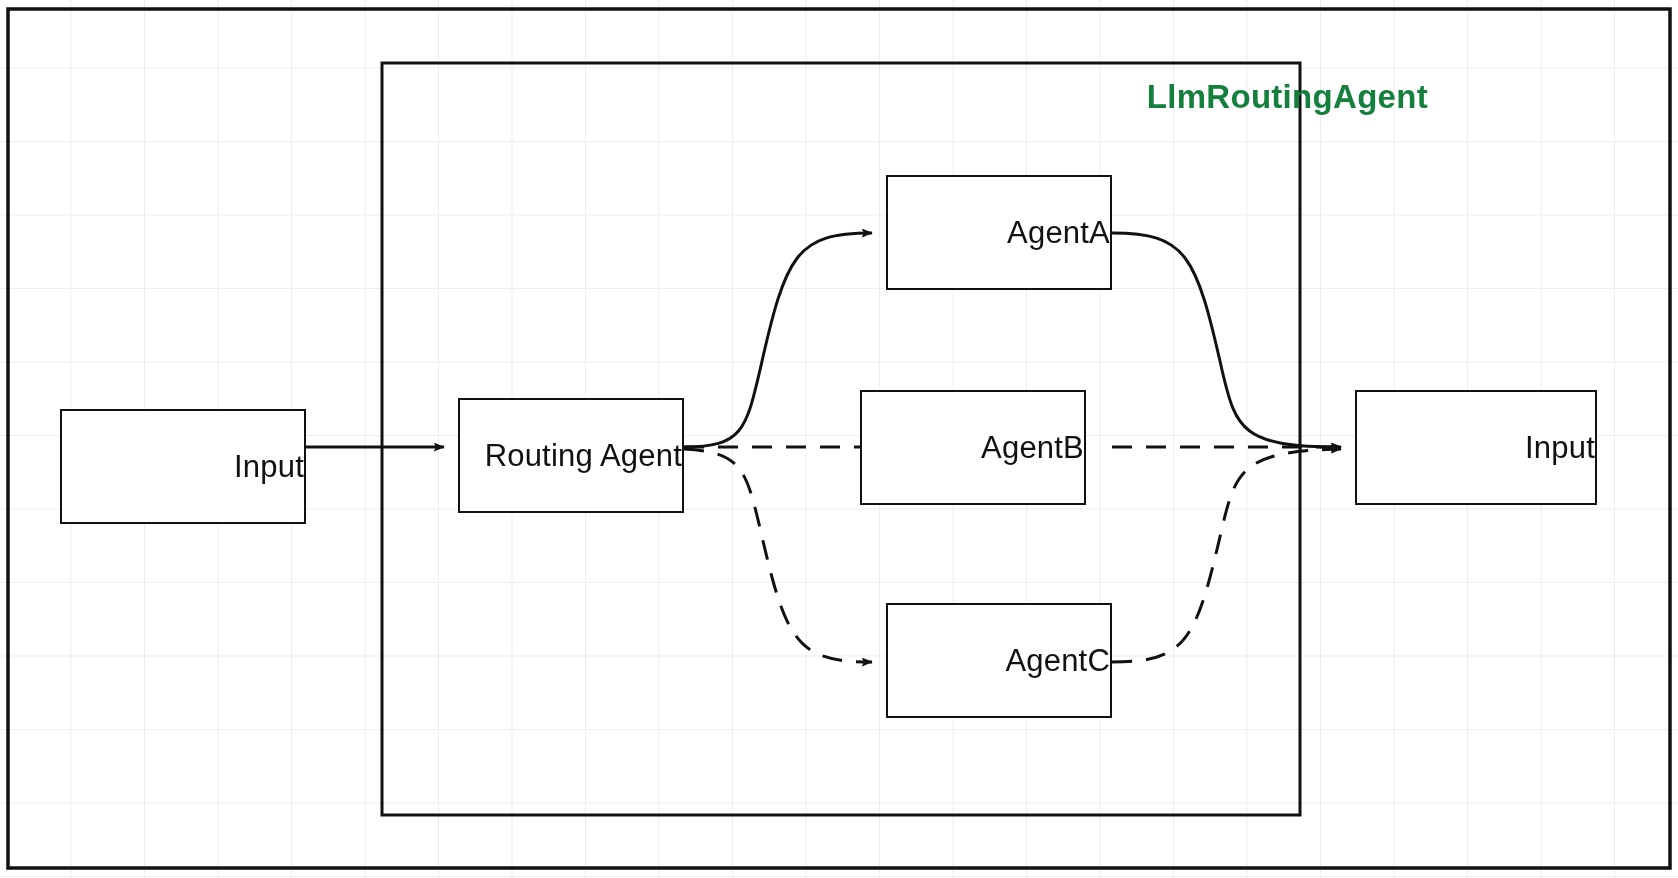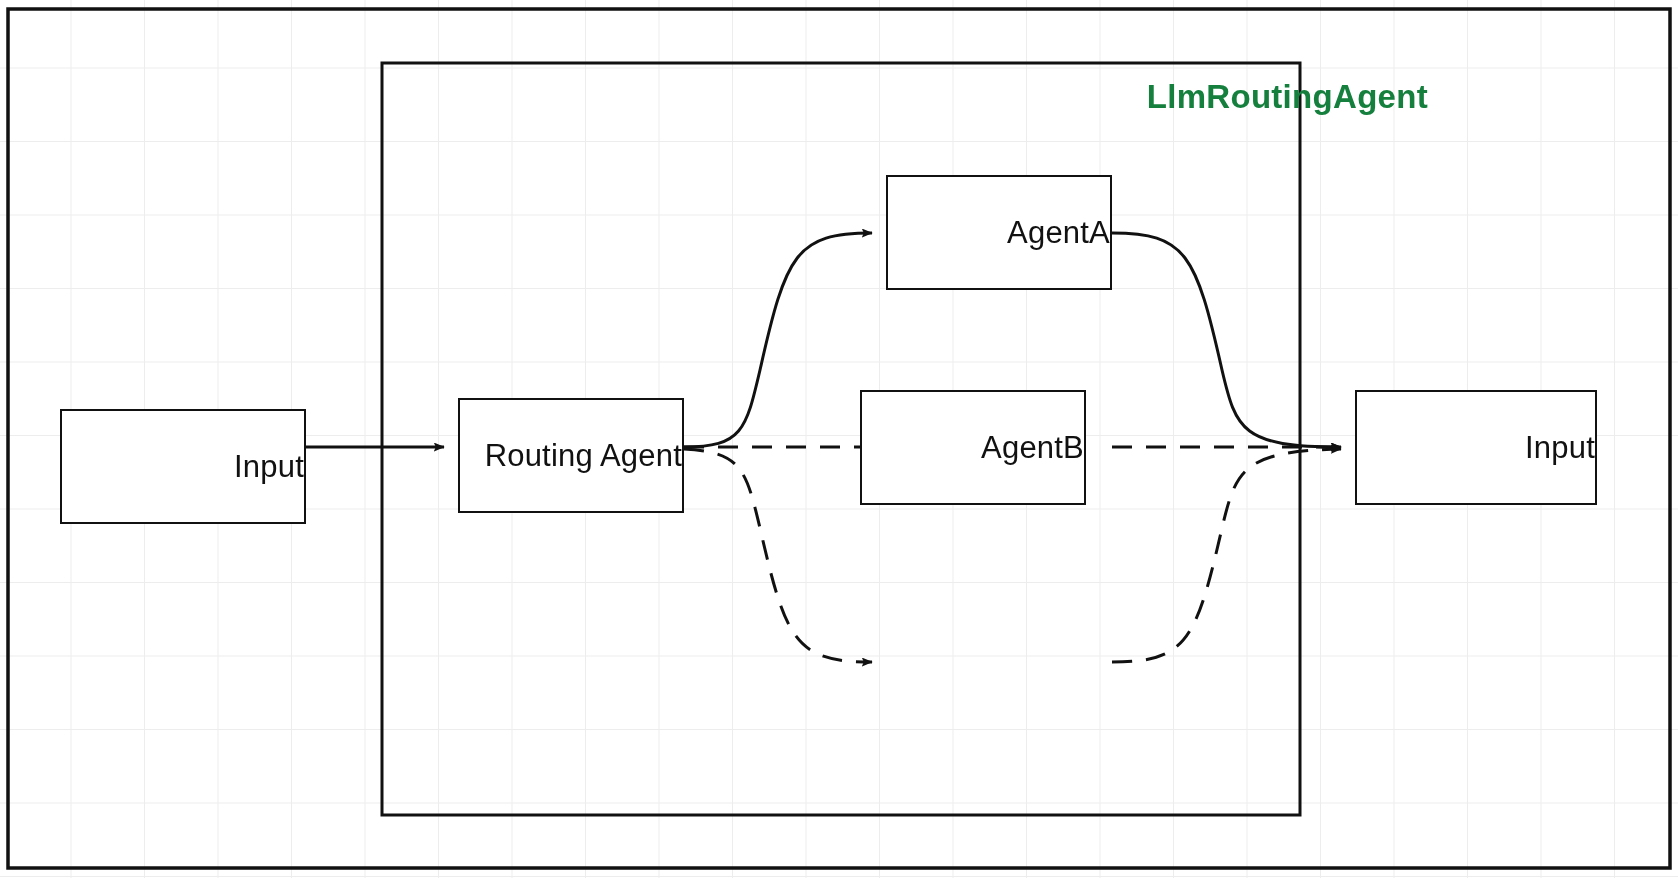--- a/index.html
+++ b/index.html
@@ -112,19 +112,22 @@
   </div>
 
   <div class="node" style="left:886px; top:175px; width:226px; height:115px;">
     <span>AgentA</span>
   </div>
 
   <div class="node" style="left:860px; top:390px; width:226px; height:115px;">
     <span>AgentB</span>
   </div>
 
+  <div class="node" style="left:886px; top:603px; width:226px; height:115px;">
+    <span>AgentC</span>
+  </div>
 
   <div class="node" style="left:1355px; top:390px; width:242px; height:115px;">
     <span>Input</span>
   </div>
 
 
 </div>
 
 </body></html>

